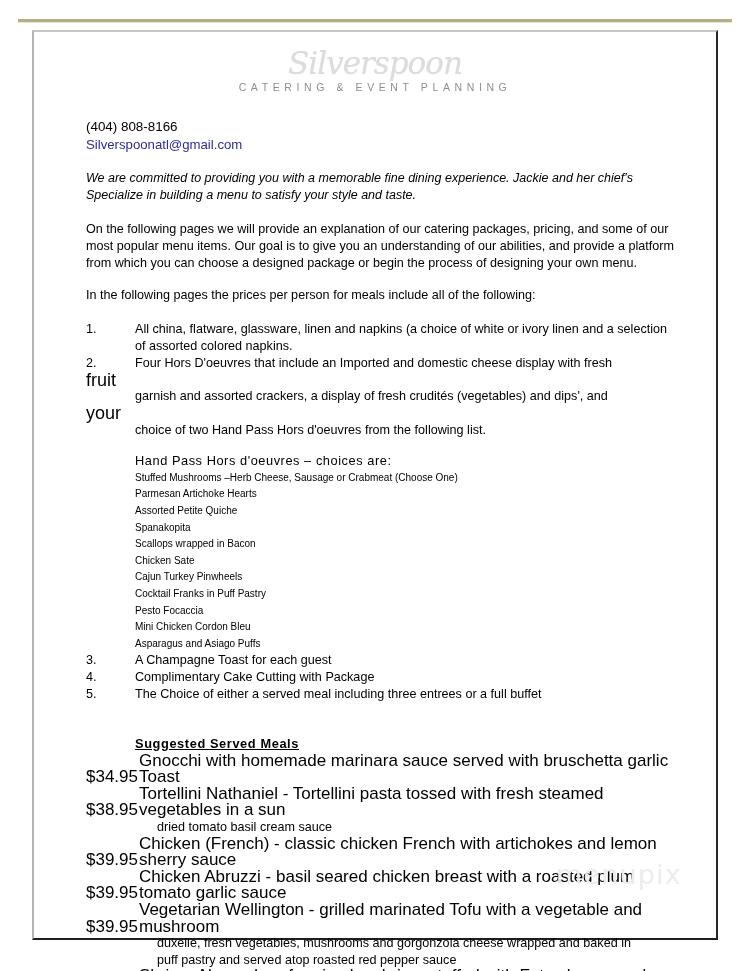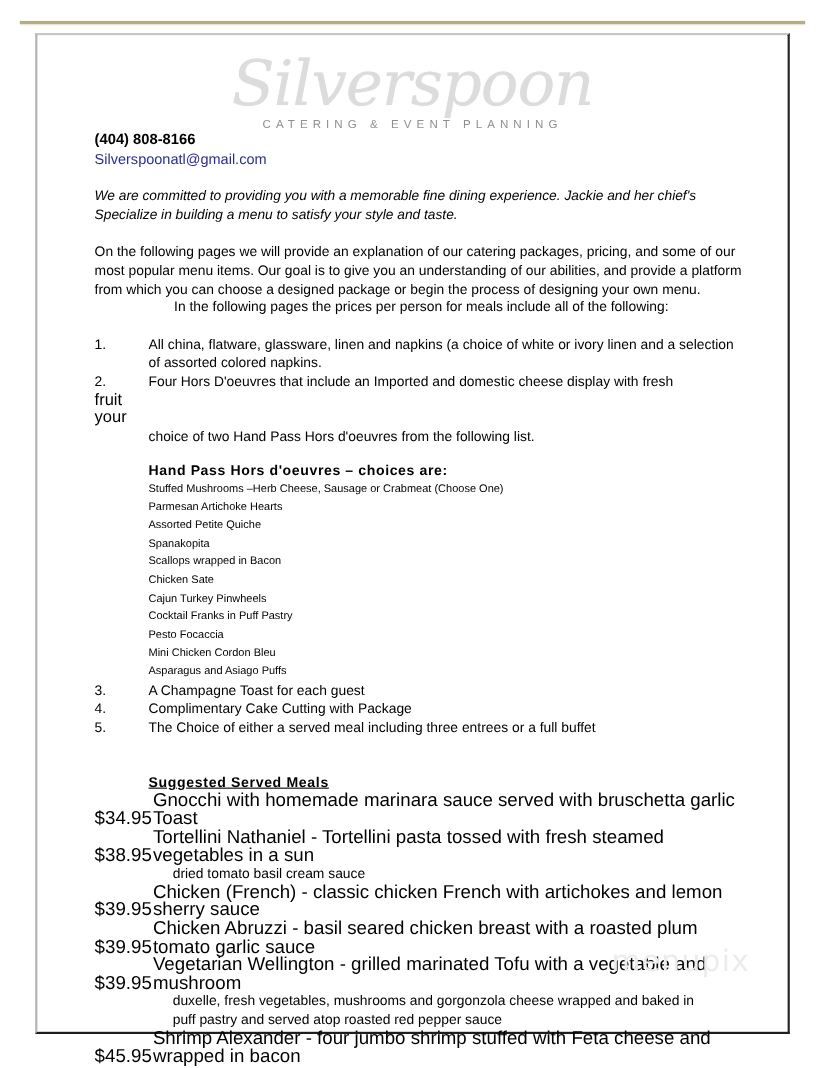--- a/index.html
+++ b/index.html
@@ -59,21 +59,21 @@
   
   .logo-block {
     text-align: center;
     padding-top: 14px;
     position: relative;
     height: 72px;
   }
   .logo-script {
     font-family: "DejaVu Serif", serif;
     font-style: italic;
-    font-size: 57px;
+    font-size: 31px;
     color: #dcdcdc;
     letter-spacing: -1px;
     line-height: 1;
     display: block;
     position: relative;
     top: 2px;
     text-shadow: 0 0 1px #e6e6e6;
   }
   .logo-spoon {
     position: absolute;
@@ -106,41 +106,39 @@
 
   
   .body-wrap {
     padding: 0 36px 0 52px;
     font-size: 12.6px;
     line-height: 16.6px;
   }
   .contact-line {
     font-size: 13.4px;
     line-height: 17.5px;
-    font-weight: bold;
   }
   .contact-email {
     color: #2c2c96;
     font-size: 13.2px;
     line-height: 17.5px;
   }
   .intro-italic {
     font-style: italic;
     font-size: 12.5px;
     line-height: 17px;
     margin-top: 17px;
   }
   .para {
     margin-top: 17px;
     font-size: 12.6px;
     line-height: 16.8px;
   }
   .para-tight {
-    margin-top: 0;
-    text-align: center;
+    margin-top: 16px;
   }
 
   
   .num-list {
     margin-top: 17px;
   }
   .num-row {
     display: flex;
     align-items: flex-start;
   }
@@ -149,36 +147,36 @@
     flex: 0 0 49px;
     font-size: 12.6px;
     line-height: 16.8px;
   }
   .num-body {
     flex: 1;
     font-size: 12.6px;
     line-height: 16.8px;
   }
   .hang-word {
-    font-size: 15px;
+    font-size: 18px;
     line-height: 16.8px;
   }
   .indent-line {
     margin-left: 49px;
     font-size: 12.6px;
     line-height: 16.8px;
   }
 
   
   .hors-block {
     margin-left: 49px;
     margin-top: 13px;
   }
   .hors-head {
-    font-weight: bold;
+    font-weight: normal;
     font-size: 12.8px;
     letter-spacing: 0.55px;
     line-height: 18px;
   }
   .hors-item {
     font-size: 10px;
     line-height: 16.6px;
   }
 
   
@@ -259,20 +257,21 @@
       <div class="num-row">
         <div class="num-col">1.</div>
         <div class="num-body">All china, flatware, glassware, linen and napkins (a choice of white or ivory linen and a selection of assorted colored napkins.</div>
       </div>
 
       <div class="num-row">
         <div class="num-col">2.</div>
         <div class="num-body">Four Hors D'oeuvres that include an Imported and domestic cheese display with fresh</div>
       </div>
       <div class="hang-word">fruit</div>
+      <div class="indent-line">garnish and assorted crackers, a display of fresh crudités (vegetables) and dips', and</div>
       <div class="hang-word">your</div>
       <div class="indent-line">choice of two Hand Pass Hors d'oeuvres from the following list.</div>
 
       <div class="hors-block">
         <div class="hors-head">Hand Pass Hors d'oeuvres – choices are:</div>
         <div class="hors-item">Stuffed Mushrooms –Herb Cheese, Sausage or Crabmeat (Choose One)</div>
         <div class="hors-item">Parmesan Artichoke Hearts</div>
         <div class="hors-item">Assorted Petite Quiche</div>
         <div class="hors-item">Spanakopita</div>
         <div class="hors-item">Scallops wrapped in Bacon</div>

